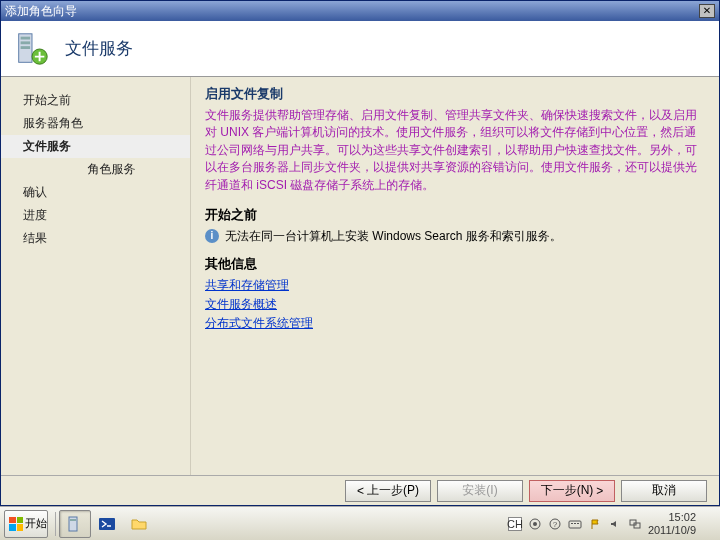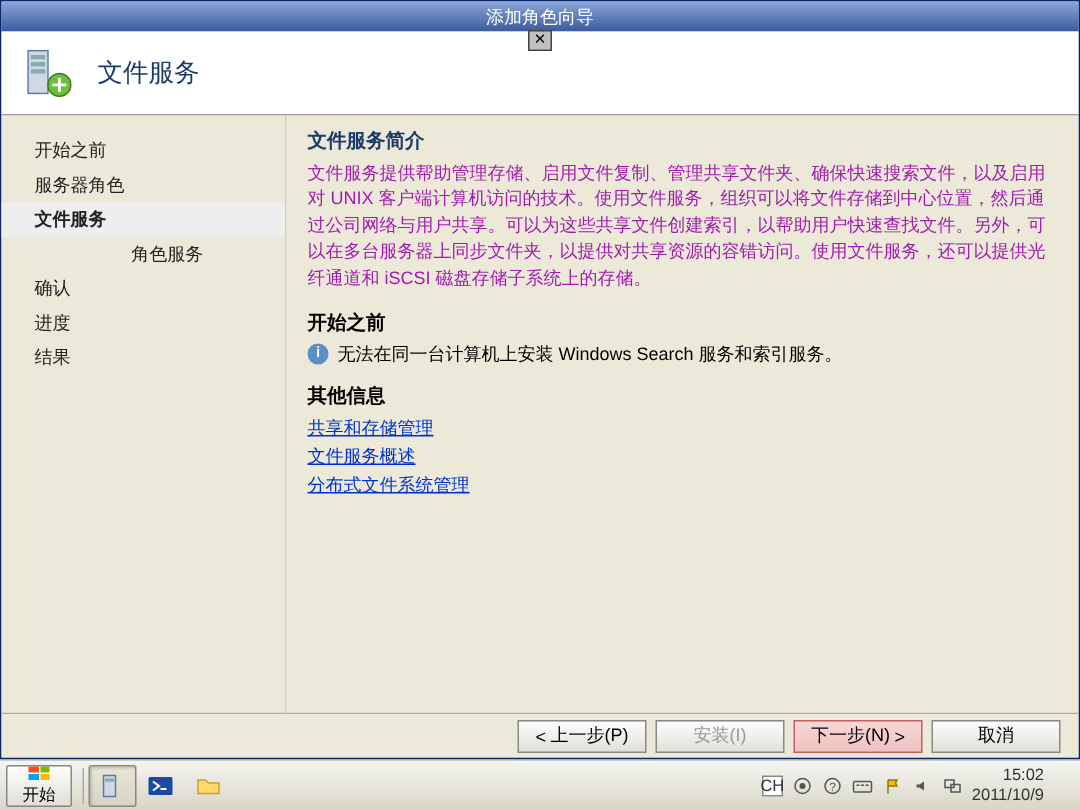--- a/index.html
+++ b/index.html
@@ -23,21 +23,20 @@
   }
   .titlebar {
     height: 20px;
     background: linear-gradient(#8ca6d6, #3a5a9e);
     color: #fff;
     font-size: 12px;
     padding: 2px 4px;
     display: flex;
     justify-content: space-between;
     align-items: center;
-    flex-direction: column;
   }
   .titlebar .close-btn {
     width: 16px; height: 14px;
     background: #c0c0c0;
     border: 1px solid #444;
     color: #000;
     font-size: 10px;
     text-align: center;
     line-height: 12px;
     cursor: pointer;
@@ -175,21 +174,20 @@
     margin: 0 4px;
     border: 1px solid #888;
     background: linear-gradient(#fdfdfd, #e0e0d8);
     border-radius: 2px;
     display: flex;
     align-items: center;
     justify-content: flex-end;
     gap: 2px;
     font-size: 11px;
     cursor: pointer;
-    flex-direction: column;
   }
   .win-logo {
     width: 14px; height: 14px;
     display: grid;
     grid-template-columns: 1fr 1fr;
     grid-template-rows: 1fr 1fr;
     gap: 1px;
   }
   .win-logo span:nth-child(1){background:#f25022;}
   .win-logo span:nth-child(2){background:#7fba00;}
@@ -265,21 +263,21 @@
       <div class="sidebar-item"><span>开始之前</span></div>
       <div class="sidebar-item"><span>服务器角色</span></div>
       <div class="sidebar-item active"><span>文件服务</span></div>
       <div class="sidebar-item sub"><span>角色服务</span></div>
       <div class="sidebar-item"><span>确认</span></div>
       <div class="sidebar-item"><span>进度</span></div>
       <div class="sidebar-item"><span>结果</span></div>
     </div>
 
     <div class="content">
-      <h2>文件服务简介</h2>
+      <h2>启用文件复制</h2>
       <div class="intro">文件服务提供帮助管理存储、启用文件复制、管理共享文件夹、确保快速搜索文件，以及启用对 UNIX 客户端计算机访问的技术。使用文件服务，组织可以将文件存储到中心位置，然后通过公司网络与用户共享。可以为这些共享文件创建索引，以帮助用户快速查找文件。另外，可以在多台服务器上同步文件夹，以提供对共享资源的容错访问。使用文件服务，还可以提供光纤通道和 iSCSI 磁盘存储子系统上的存储。</div>
 
       <h3>开始之前</h3>
       <div class="note-line">
         <div class="info-icon">i</div>
         <span>无法在同一台计算机上安装 Windows Search 服务和索引服务。</span>
       </div>
 
       <h3>其他信息</h3>
       <div class="links">

